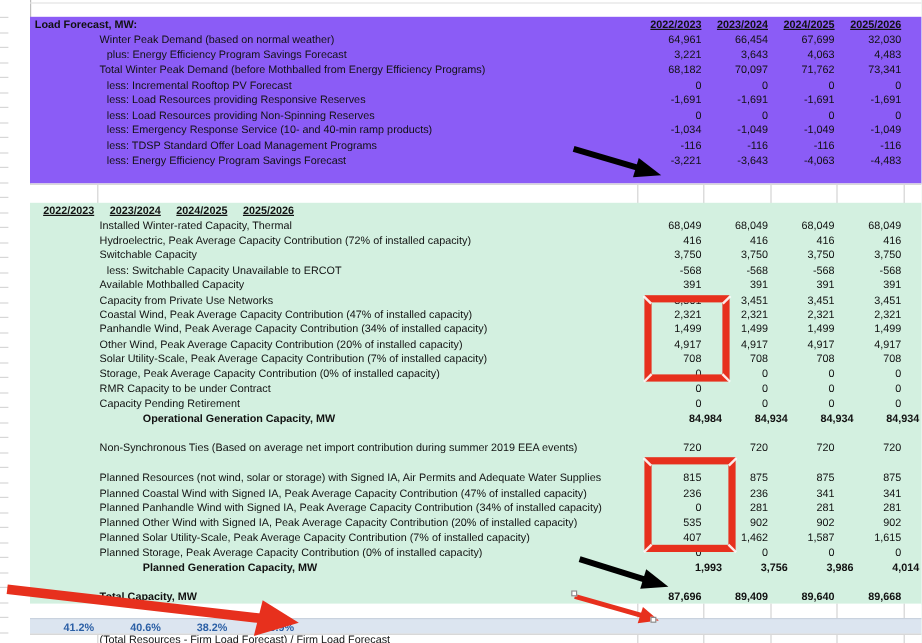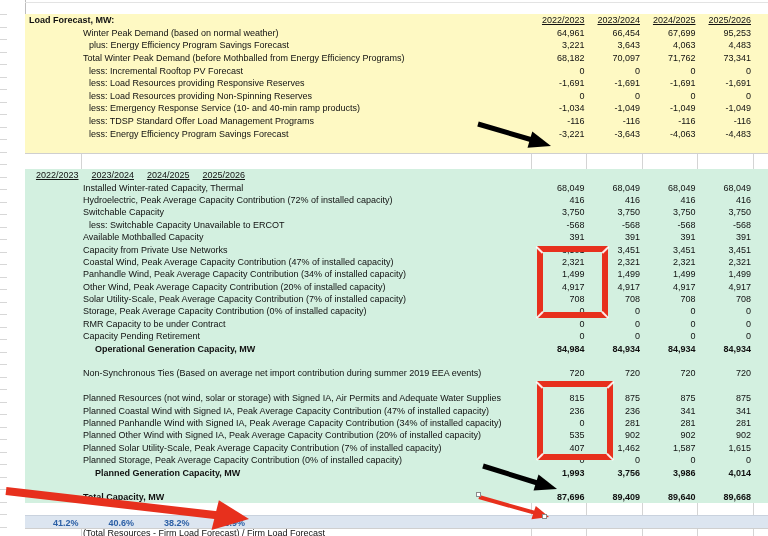--- a/index.html
+++ b/index.html
@@ -6,34 +6,34 @@
   body{width:768px;height:536px;position:relative;overflow:hidden;background:#ffffff;
        font-family:"Liberation Sans","DejaVu Sans",sans-serif;font-size:9px;color:#111;}
   #stage{position:absolute;inset:0;width:768px;height:536px;}
   
   #ruler{position:absolute;left:0;top:0;width:25px;height:536px;background:#fff;}
   #ruler .dash{position:absolute;left:0;width:7px;height:1px;background:#d7d7d7;}
   #vline-a{position:absolute;left:25px;top:0;width:1px;height:536px;background:#bdbdbd;}
   #topline{position:absolute;left:25px;top:2px;width:743px;height:1px;background:#e3e3e3;}
 
   .section{position:absolute;left:25px;width:743px;}
-  #sec-load{top:14px;height:139px;background:#fef9c3;}
+  #sec-load{top:14px;height:139px;background:#8b5cf6;}
   #sec-res{top:169px;height:335px;background:#d3f0e0;}
 
   .row{display:flex;align-items:center;}
   #sec-load .row{height:12.6px;}
   #sec-res .row{height:12.4px;}
   .lbl{width:506px;box-sizing:border-box;white-space:nowrap;overflow:hidden;}
   .i0{padding-left:4px;font-weight:bold;}
   .i1{padding-left:58px;}
   .i2{padding-left:64px;}
-  .i3{padding-left:70px;}
+  .i3{padding-left:70px;margin-left:24px;}
   .v{width:55.5px;box-sizing:border-box;text-align:right;padding-right:2px;white-space:nowrap;}
   .bold{font-weight:bold;}
-  .yr{font-weight:normal;text-decoration:underline;}
+  .yr{font-weight:bold;text-decoration:underline;}
 
   
   .gridrow{position:absolute;left:25px;width:743px;background:#fff;}
   #gap1{top:153px;height:16px;border-top:1px solid #cfcfcf;}
   #gap2{top:503px;height:12px;}
   #row-rm{position:absolute;left:25px;width:743px;top:515px;height:13px;background:#dce5f0;border-top:1px solid #c9d2de;display:flex;align-items:center;}
   #row-formula{top:528px;height:8px;border-top:1px solid #cfcfcf;border-bottom:1px solid #cfcfcf;display:flex;align-items:center;overflow:hidden;}
   .gl{position:absolute;top:0;bottom:0;width:1px;background:#d4d4d4;}
   .rm-txt{color:#2b5fa5;font-weight:bold;}
 
@@ -111,21 +111,21 @@
       <div class="v yr">2023/2024</div>
       <div class="v yr">2024/2025</div>
       <div class="v yr">2025/2026</div>
     </div>
     <div id="load-rows">
         <div class="row">
           <div class="lbl i1">Winter Peak Demand (based on normal weather)</div>
           <div class="v">64,961</div>
           <div class="v">66,454</div>
           <div class="v">67,699</div>
-          <div class="v">95,253</div>
+          <div class="v">32,030</div>
         </div>
         <div class="row">
           <div class="lbl i2">plus:  Energy Efficiency Program Savings Forecast</div>
           <div class="v">3,221</div>
           <div class="v">3,643</div>
           <div class="v">4,063</div>
           <div class="v">4,483</div>
         </div>
         <div class="row">
           <div class="lbl i1">Total Winter Peak Demand (before Mothballed from Energy Efficiency Programs)</div>

